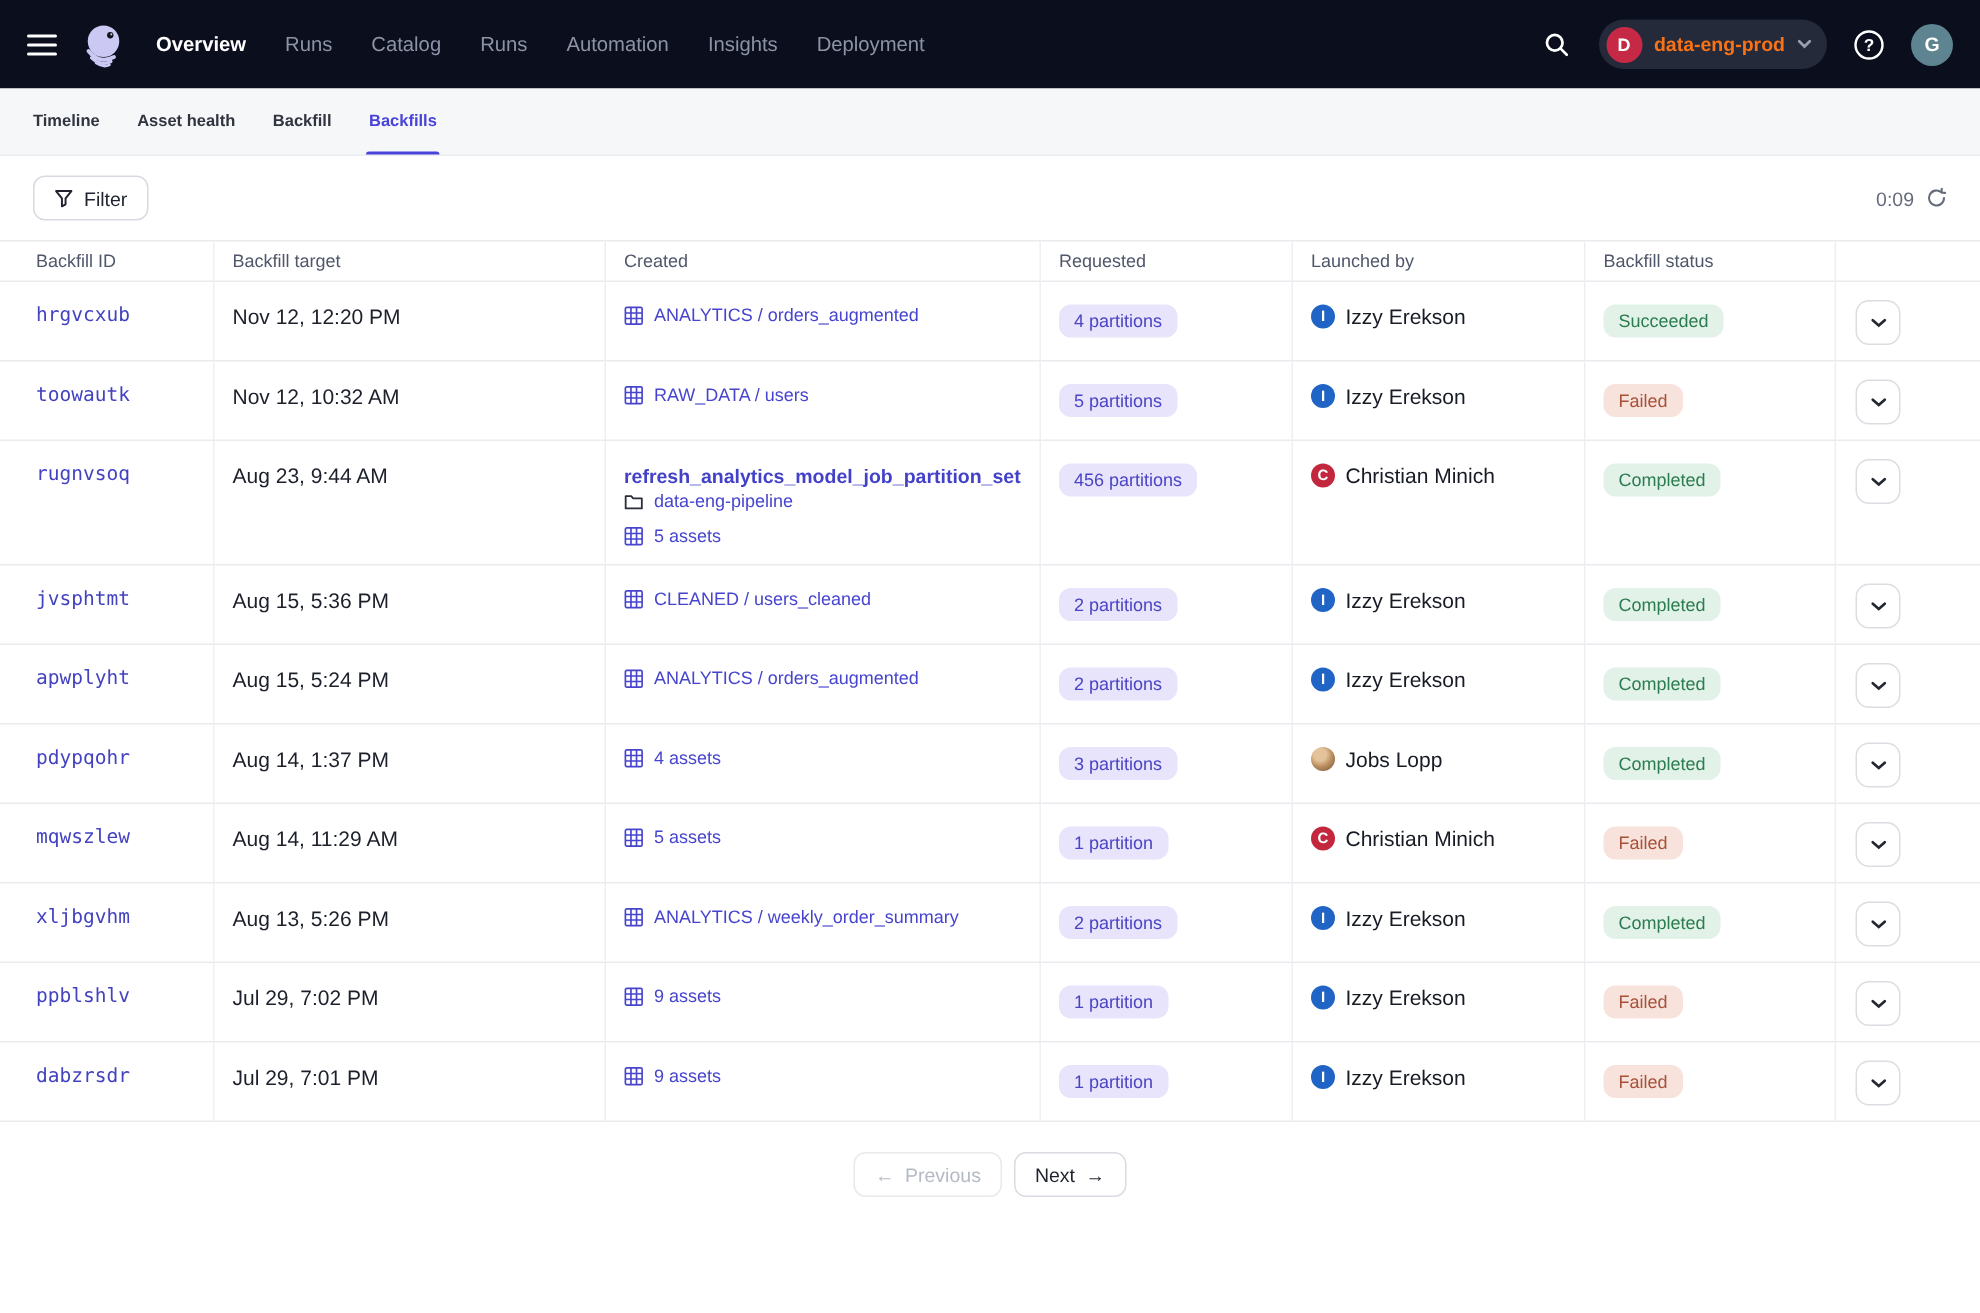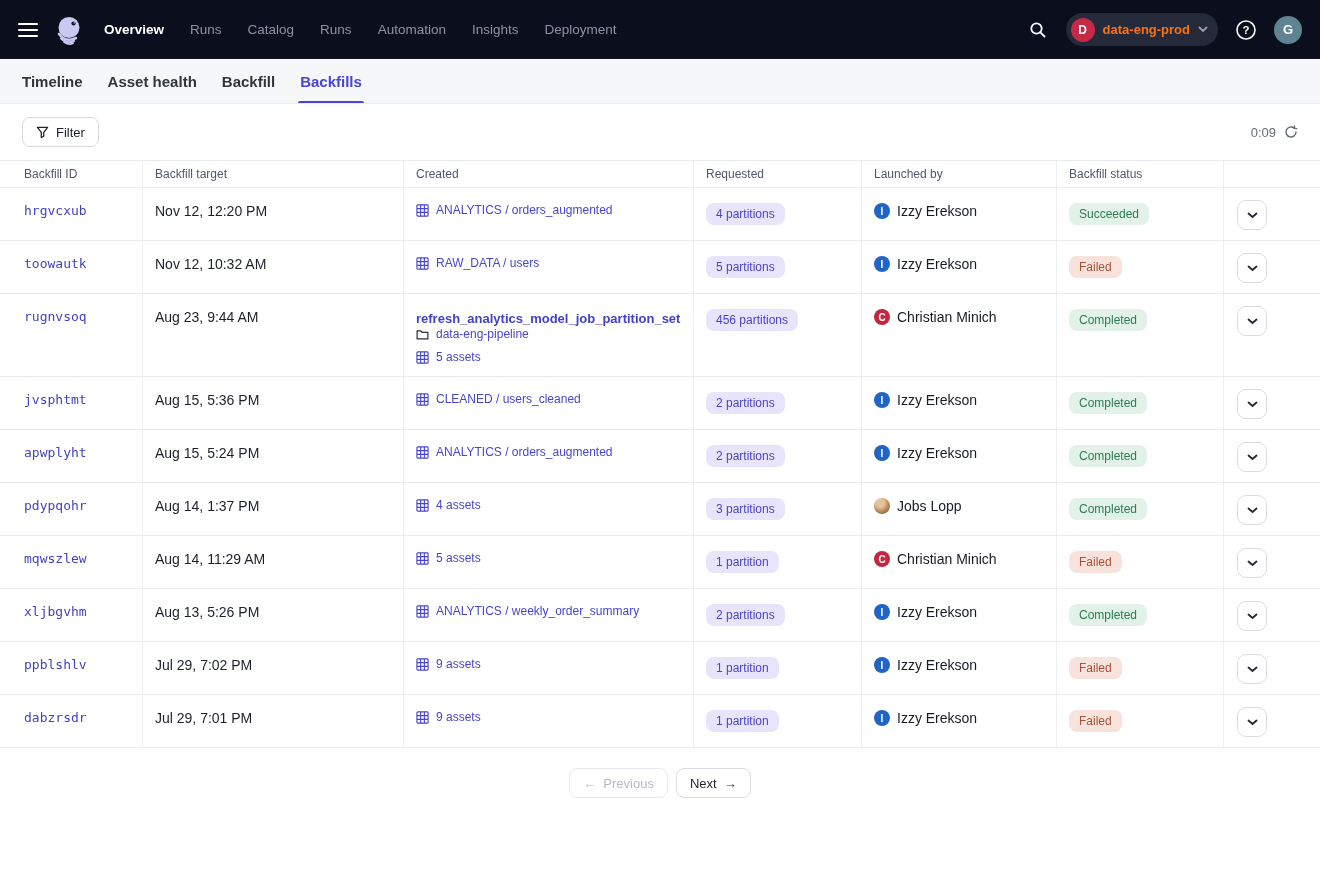--- a/index.html
+++ b/index.html
@@ -20,21 +20,21 @@
              height:33px; padding:0 10px 0 5px; cursor:pointer; }
   .ws-initial { width:24px; height:24px; border-radius:50%; background:#C52945; color:#fff;
                 font-size:12px; font-weight:700; display:flex; align-items:center; justify-content:center; }
   .ws-name { color:#f97316; font-size:13px; font-weight:600; }
   .avatar { width:28px; height:28px; border-radius:50%; background:#5D8490; color:#fff; font-size:13px;
             font-weight:600; display:flex; align-items:center; justify-content:center; cursor:pointer; }
 
   
   .tabbar { height:45px; background:#F6F7F9; border-bottom:1px solid #ECEDF0; display:flex;
             align-items:stretch; padding:0 22px; gap:25px; }
-  .tab { font-size:15px; font-weight:600; color:#30343F; display:flex; align-items:center;
+  .tab { font-size:11px; font-weight:600; color:#30343F; display:flex; align-items:center;
          position:relative; cursor:pointer; }
   .tab.active { color:#4843D9; }
   .tab.active::after { content:""; position:absolute; left:-2px; right:-2px; bottom:0; height:2px;
                        background:#4843D9; border-radius:2px 2px 0 0; }
 
   
   .toolbar { height:56px; display:flex; align-items:center; padding:0 22px; background:#fff; }
   .filter-btn { height:30px; display:flex; align-items:center; gap:7px; border:1px solid #D7DAE0;
                 border-radius:8px; background:#fff; padding:0 13px; font-size:13px; font-weight:500;
                 color:#20242E; cursor:pointer; font-family:inherit; }

